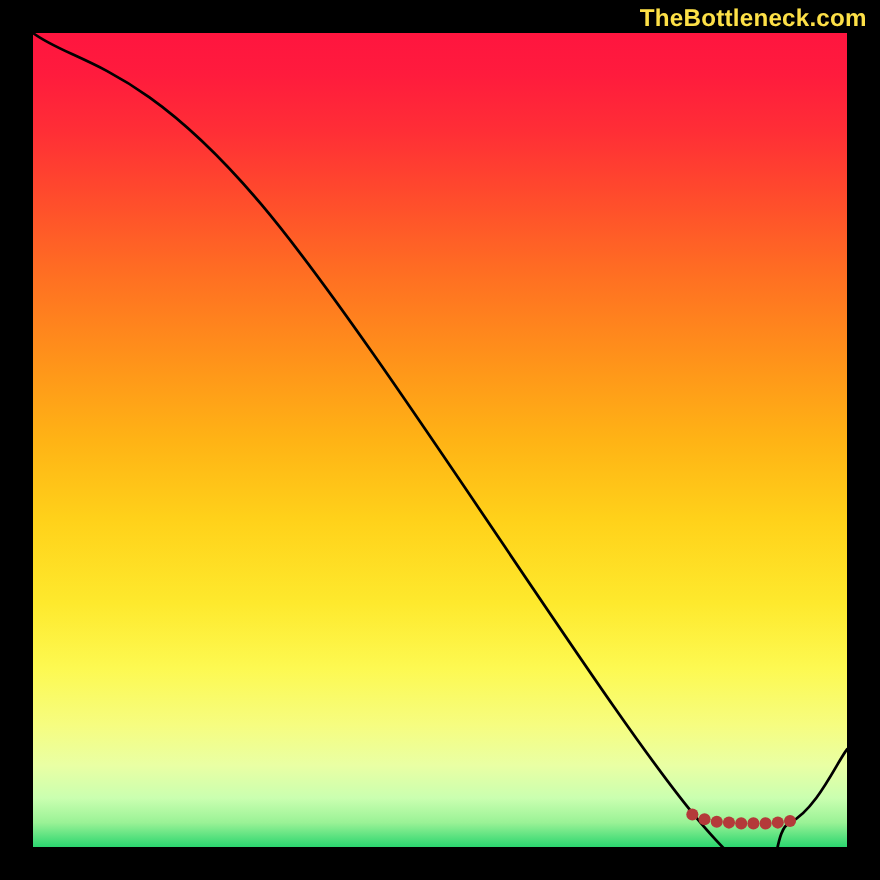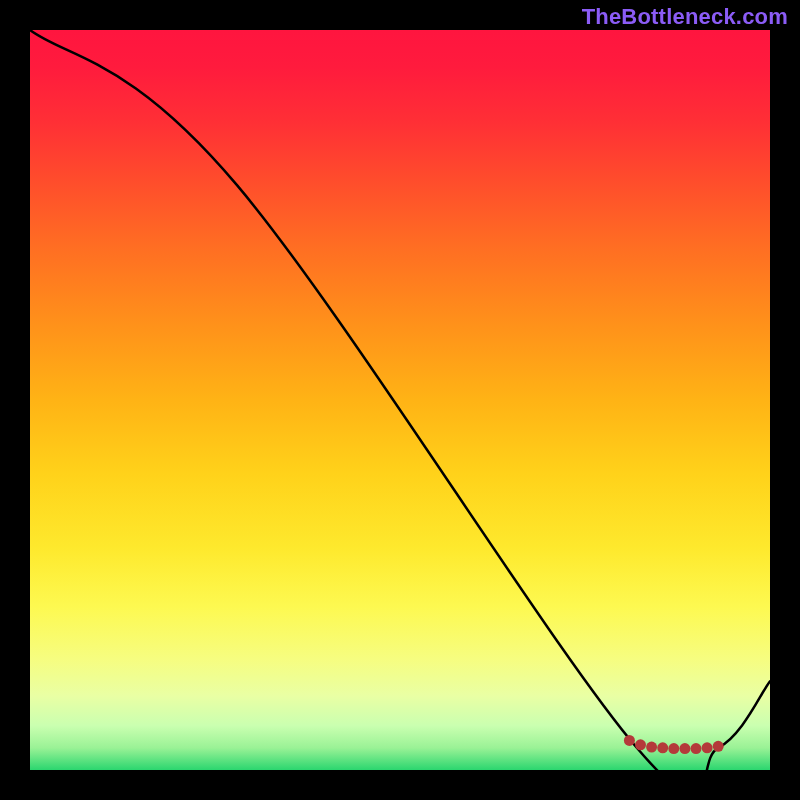--- a/index.html
+++ b/index.html
@@ -18,21 +18,21 @@
     width: 800px;
     height: 800px;
   }
   .attribution {
     position: absolute;
     top: 4px;
     right: 12px;
     font-family: Arial, Helvetica, sans-serif;
     font-size: 22px;
     font-weight: 700;
-    color: #8b5cf6;
+    color: #fde047;
     letter-spacing: 0.2px;
   }
 </style>
 </head>
 <body>
 
 <svg class="stage" viewBox="0 0 800 800" xmlns="http://www.w3.org/2000/svg">
   <defs>
     <linearGradient id="bg-grad" x1="0" y1="0" x2="0" y2="1">
         <stop offset="0%" stop-color="#ff153f"></stop>

